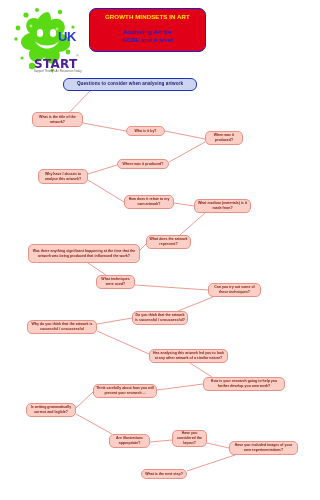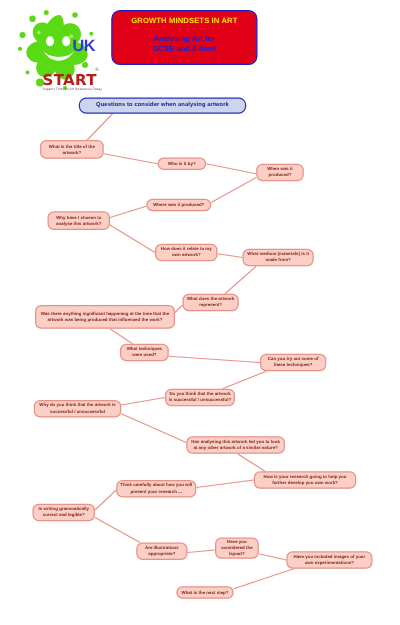--- a/index.html
+++ b/index.html
@@ -19,21 +19,21 @@
   
   #logo{ position:absolute; left:12px; top:6px; width:72px; height:70px; }
   #logo svg{ display:block; }
   .logo-uk{
     position:absolute; left:46px; top:24px;
     font-size:13px; font-weight:bold; color:#2a3bd6;
     letter-spacing:-0.3px; line-height:1;
   }
   .logo-start{
     position:absolute; left:22px; top:52px;
-    font-size:12px; font-weight:bold; color:#b91c1c;
+    font-size:12px; font-weight:bold; color:#4c1d95;
     letter-spacing:0.3px; line-height:1;
     font-family:"DejaVu Sans",sans-serif;
   }
   .logo-sub{
     position:absolute; left:22px; top:65px;
     font-size:2.6px; color:#555; letter-spacing:0.1px; line-height:1;
   }
   .logo-reg{
     position:absolute; left:64px; top:47px;
     font-size:4px; color:#777;

